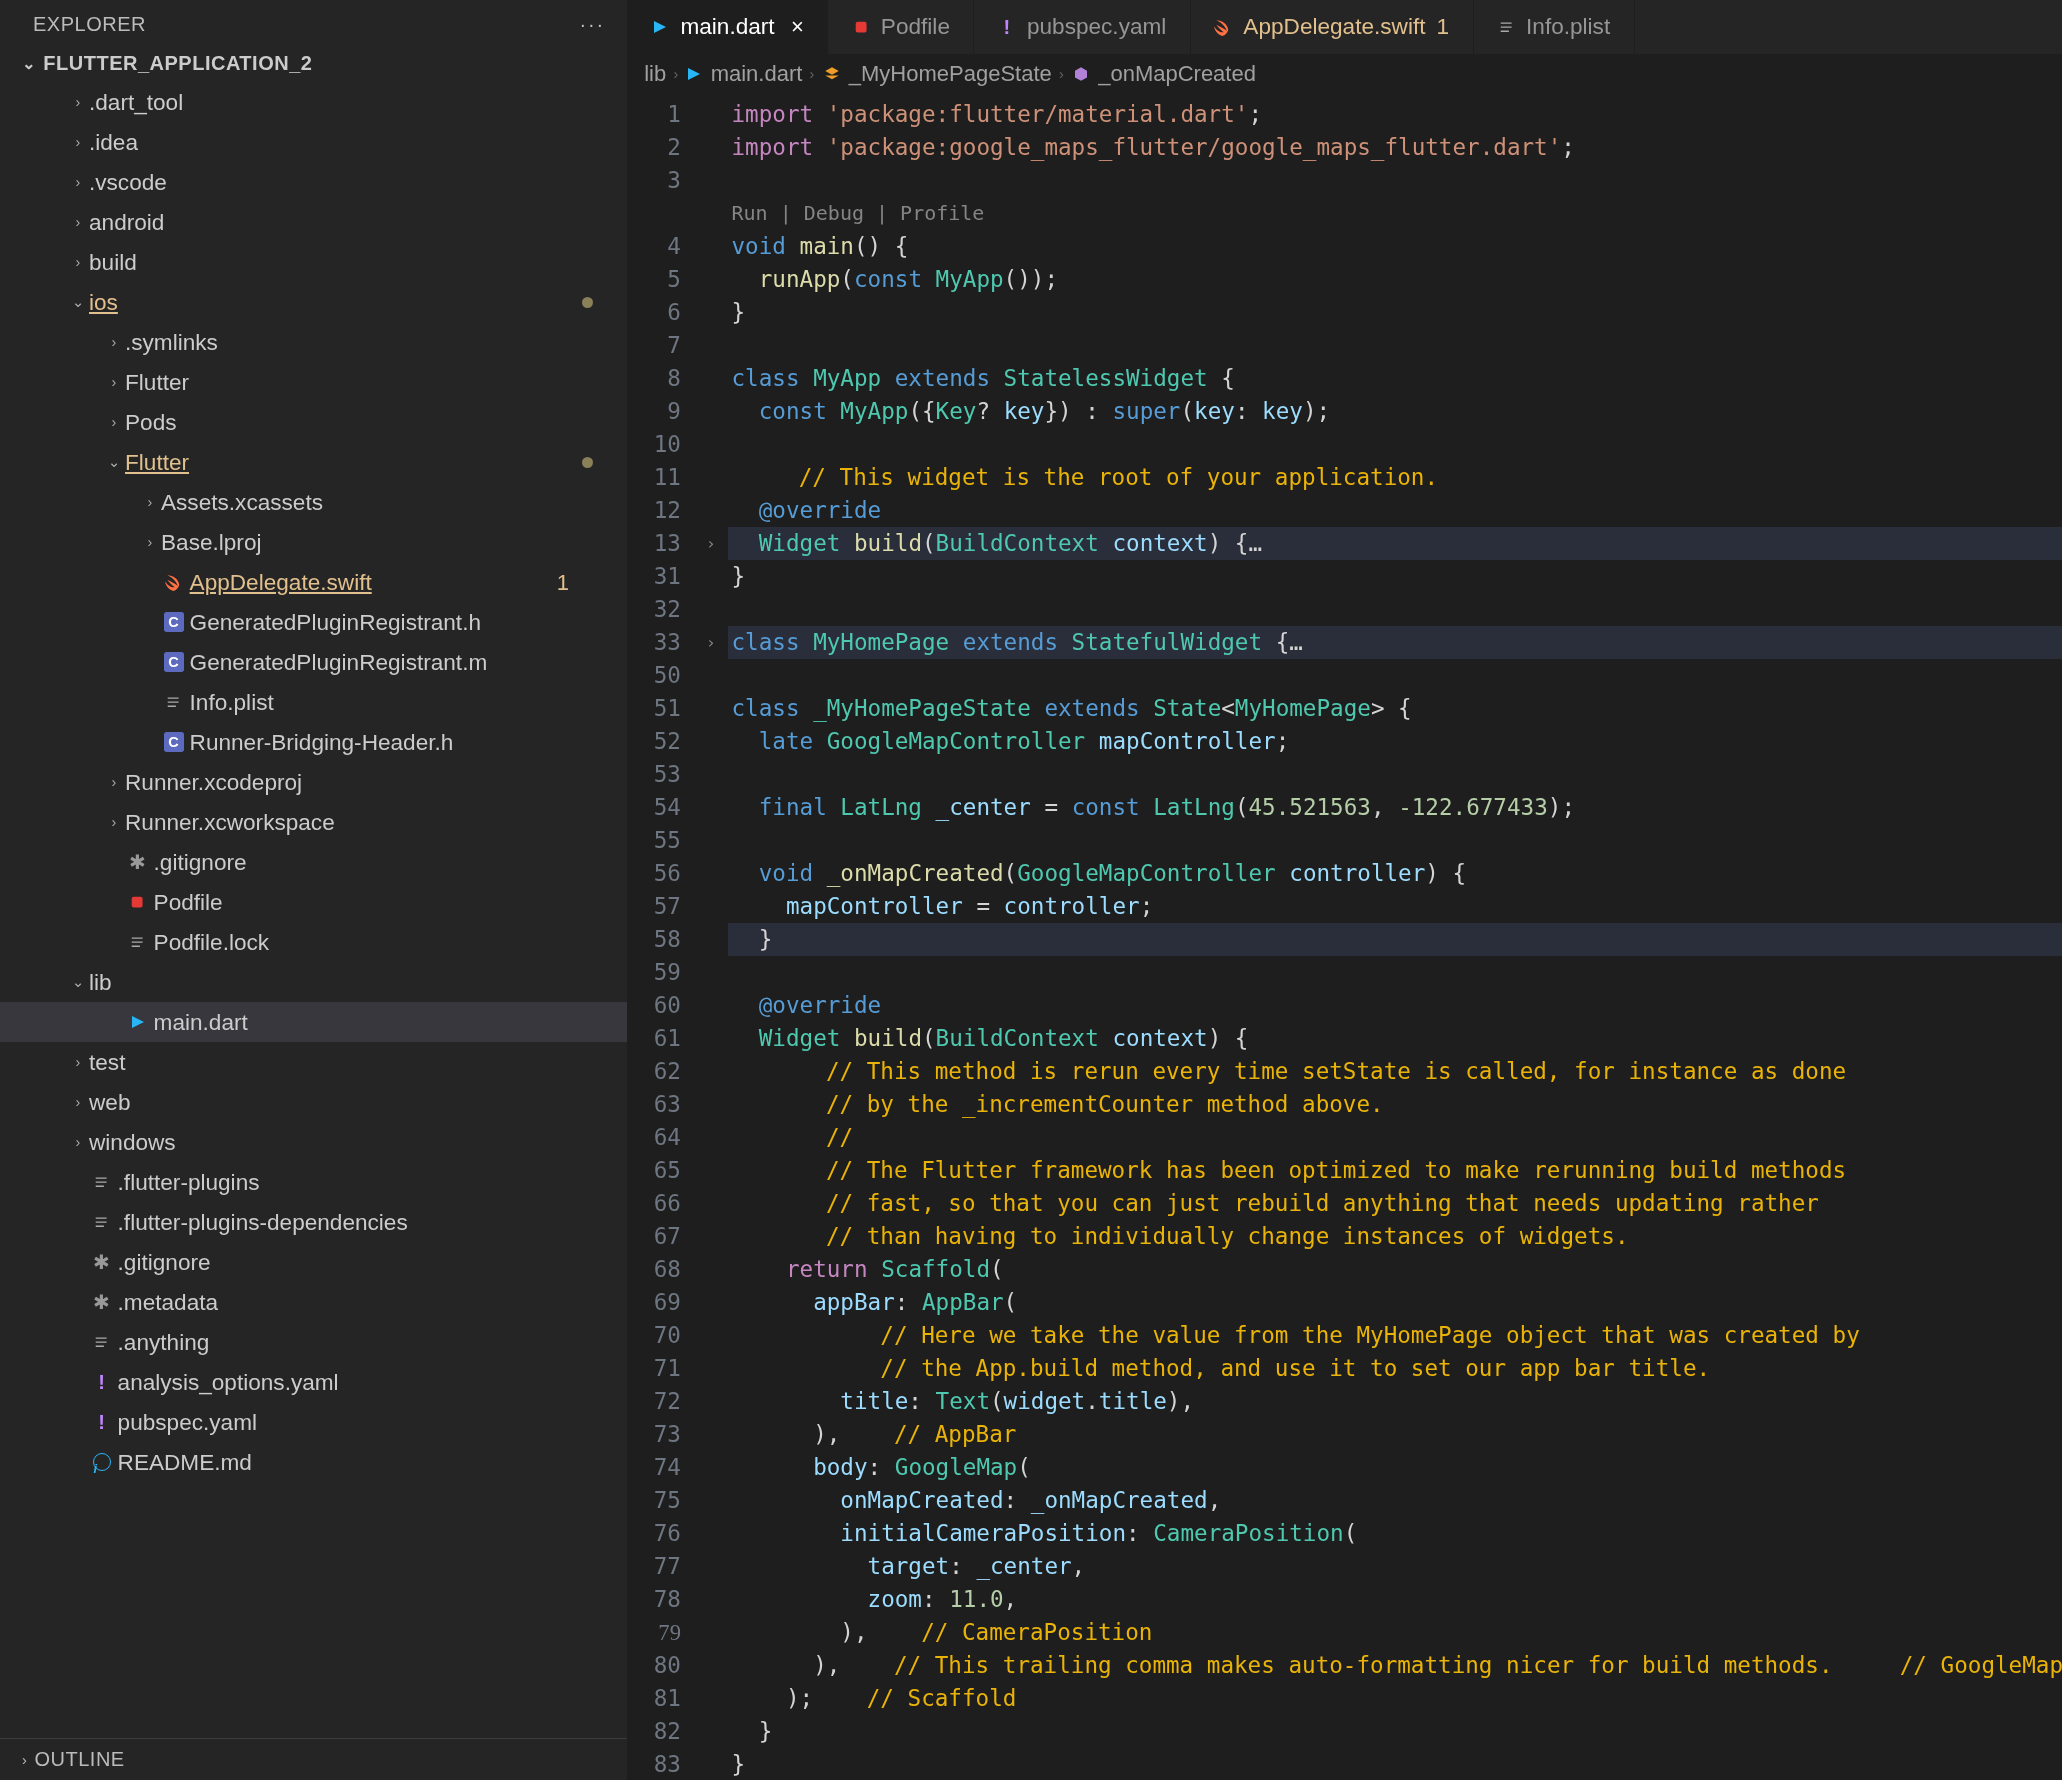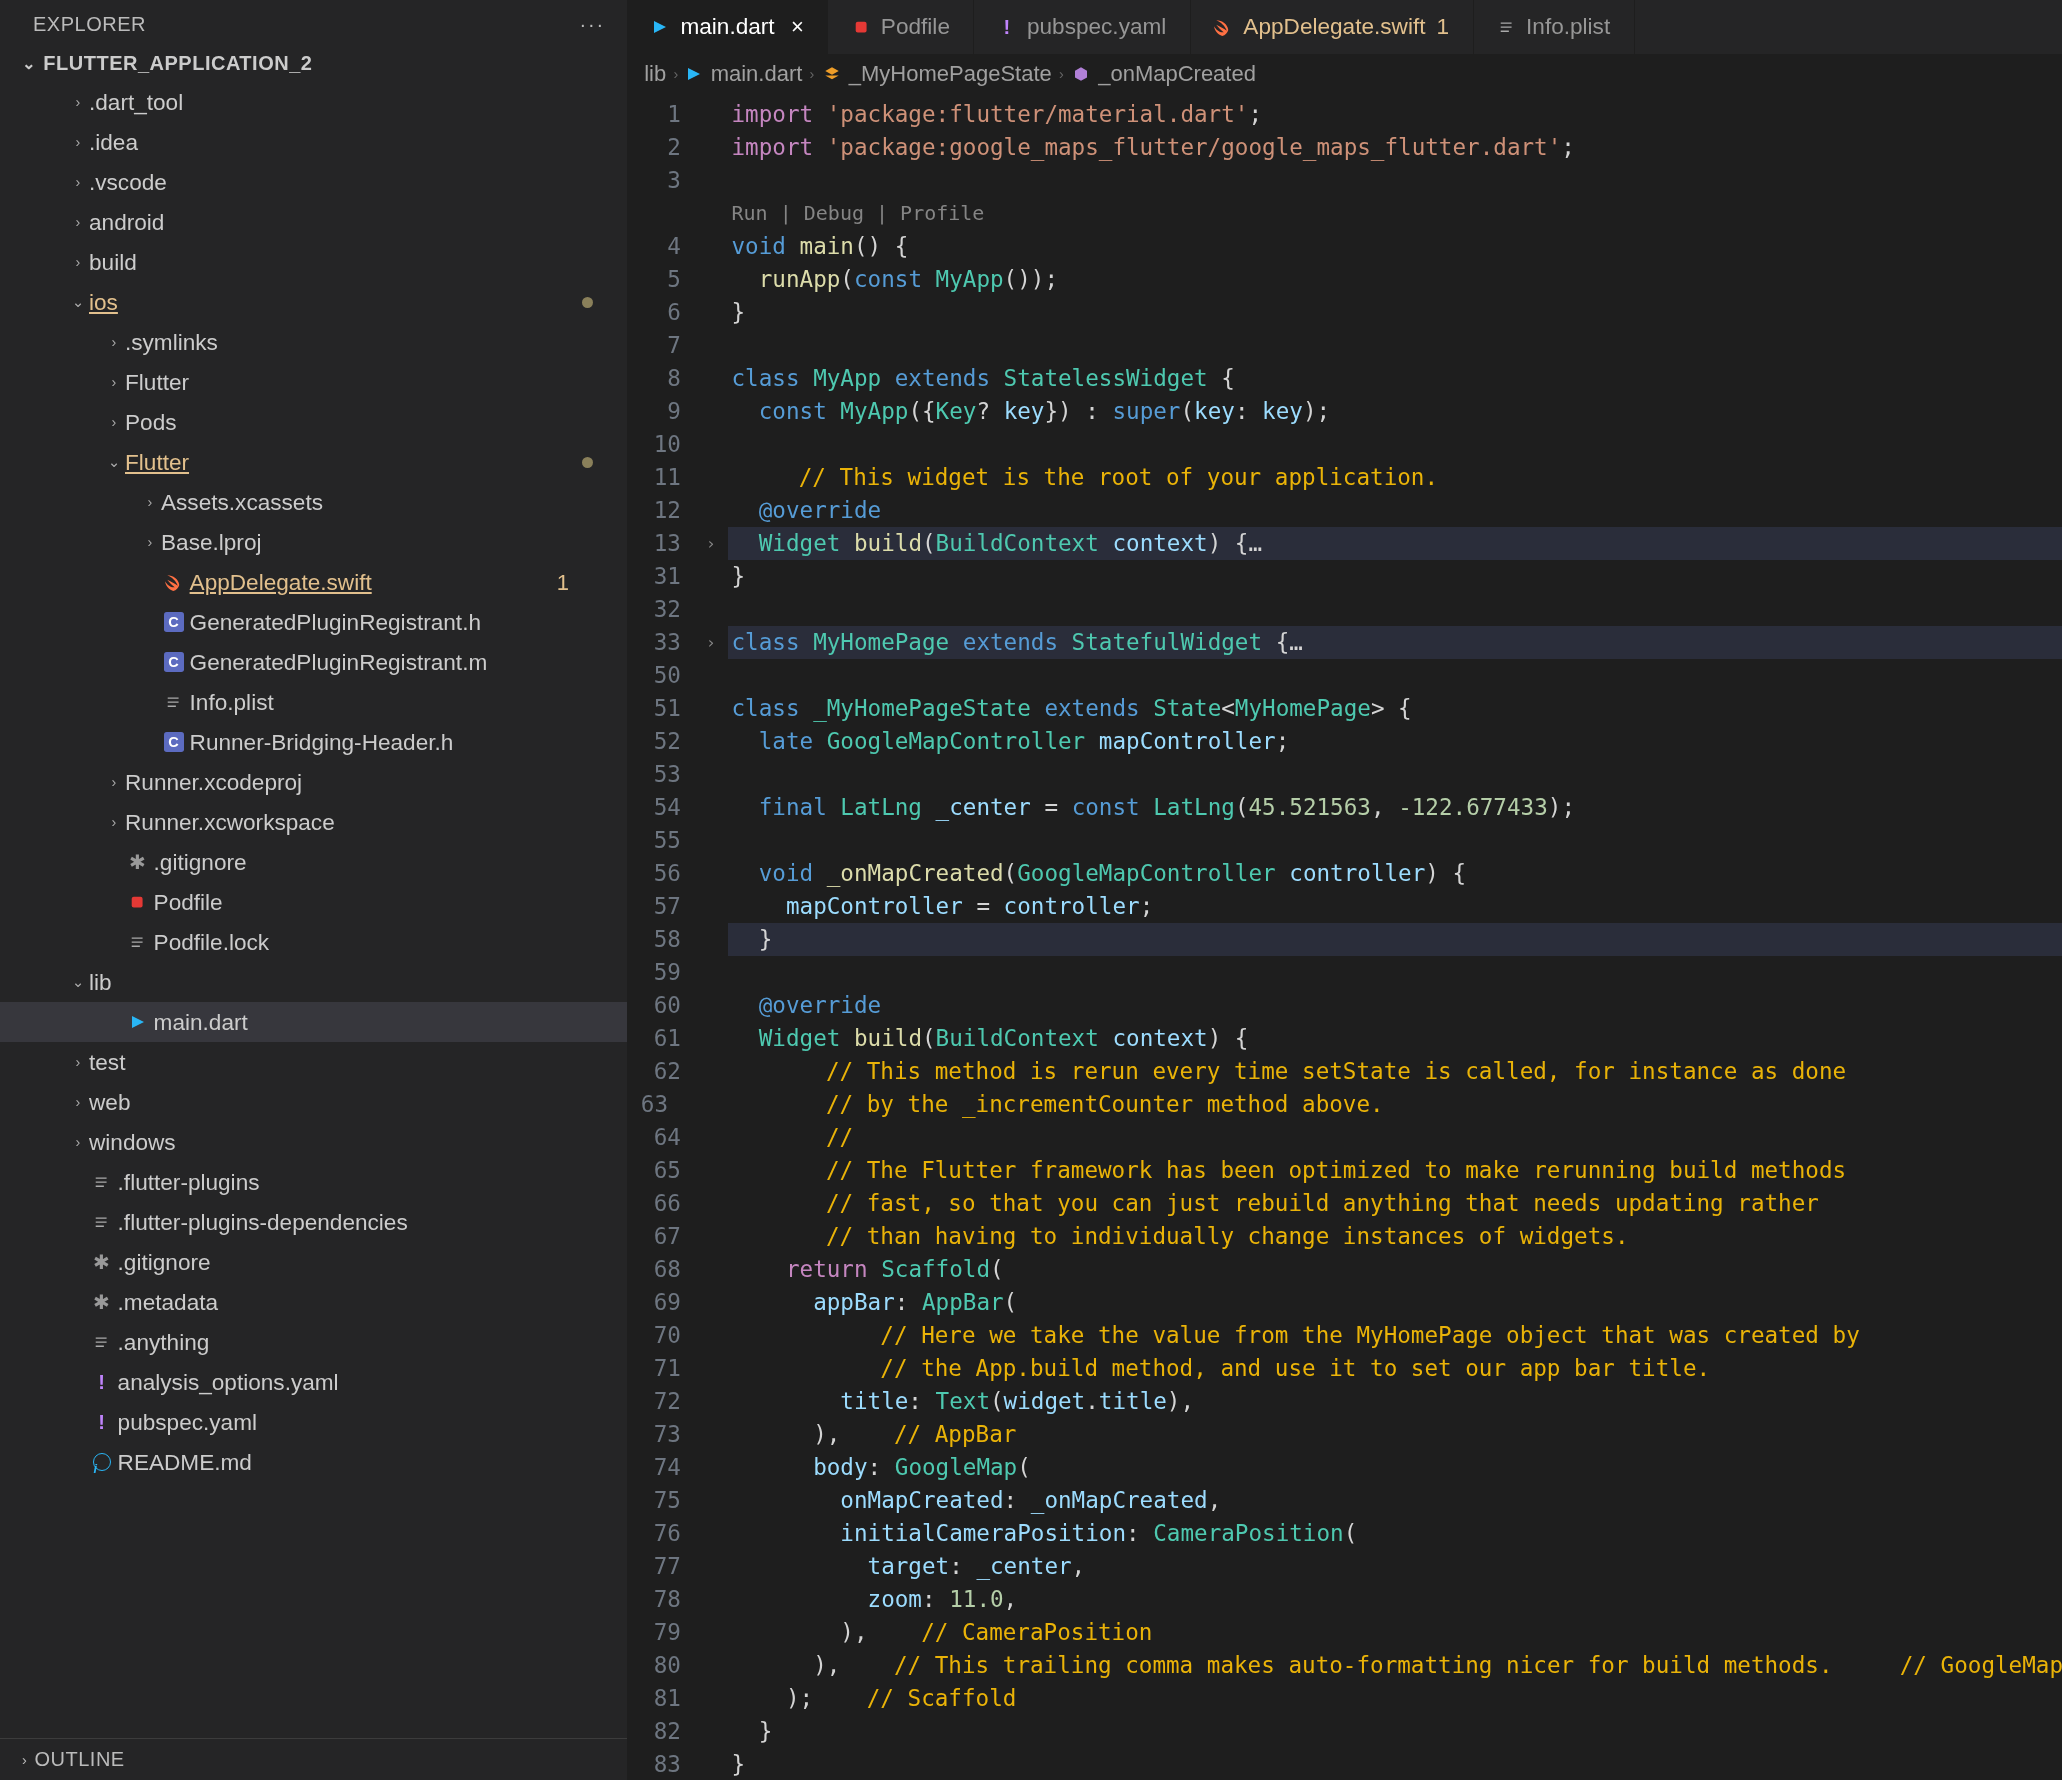--- a/index.html
+++ b/index.html
@@ -506,37 +506,37 @@
         <div style="height: 33px;">53</div>
         <div style="height: 33px;">54</div>
         <div style="height: 33px;">55</div>
         <div style="height: 33px;">56</div>
         <div style="height: 33px;">57</div>
         <div style="height: 33px;">58</div>
         <div style="height: 33px;">59</div>
         <div style="height: 33px;">60</div>
         <div style="height: 33px;">61</div>
         <div style="height: 33px;">62</div>
-        <div style="height: 33px; text-align: center;">63</div>
+        <div style="height: 33px;">63</div>
         <div style="height: 33px;">64</div>
         <div style="height: 33px;">65</div>
         <div style="height: 33px;">66</div>
         <div style="height: 33px;">67</div>
         <div style="height: 33px;">68</div>
         <div style="height: 33px;">69</div>
         <div style="height: 33px;">70</div>
         <div style="height: 33px;">71</div>
         <div style="height: 33px;">72</div>
         <div style="height: 33px;">73</div>
         <div style="height: 33px;">74</div>
         <div style="height: 33px;">75</div>
         <div style="height: 33px;">76</div>
         <div style="height: 33px;">77</div>
         <div style="height: 33px;">78</div>
-        <div style="height: 33px;">79</div>
+        <div style="height: 33px; font-family: Liberation Serif, serif;">79</div>
         <div style="height: 33px;">80</div>
         <div style="height: 33px;">81</div>
         <div style="height: 33px;">82</div>
         <div style="height: 33px;">83</div>
       </div>
     <div class="fold-gutter" id="foldg">
         <div style="height: 33px;"></div>
         <div style="height: 33px;"></div>
         <div style="height: 33px;"></div>
         <div style="height: 33px;"></div>

